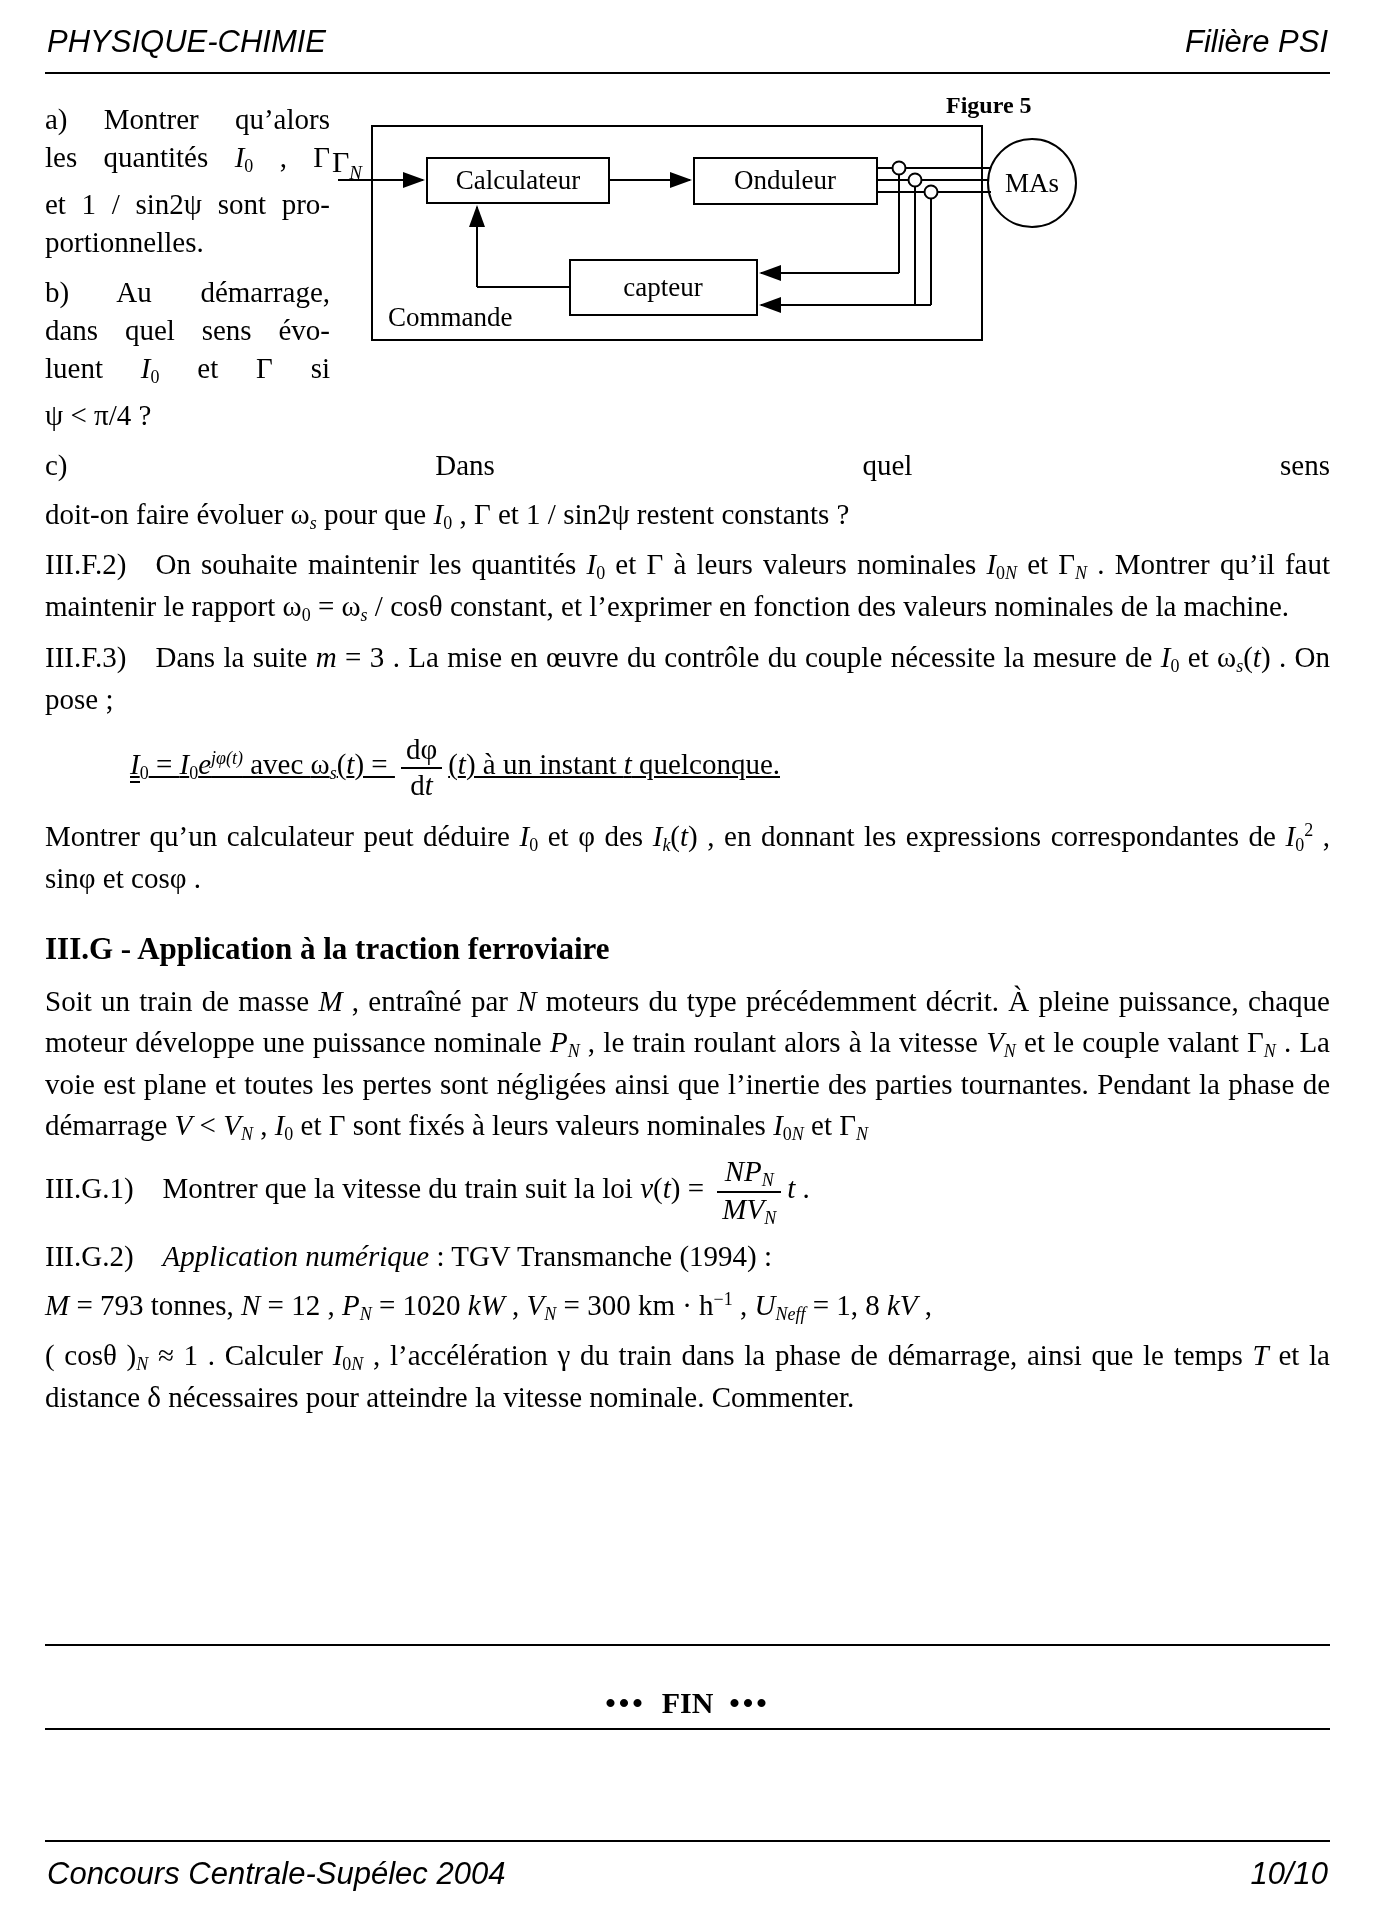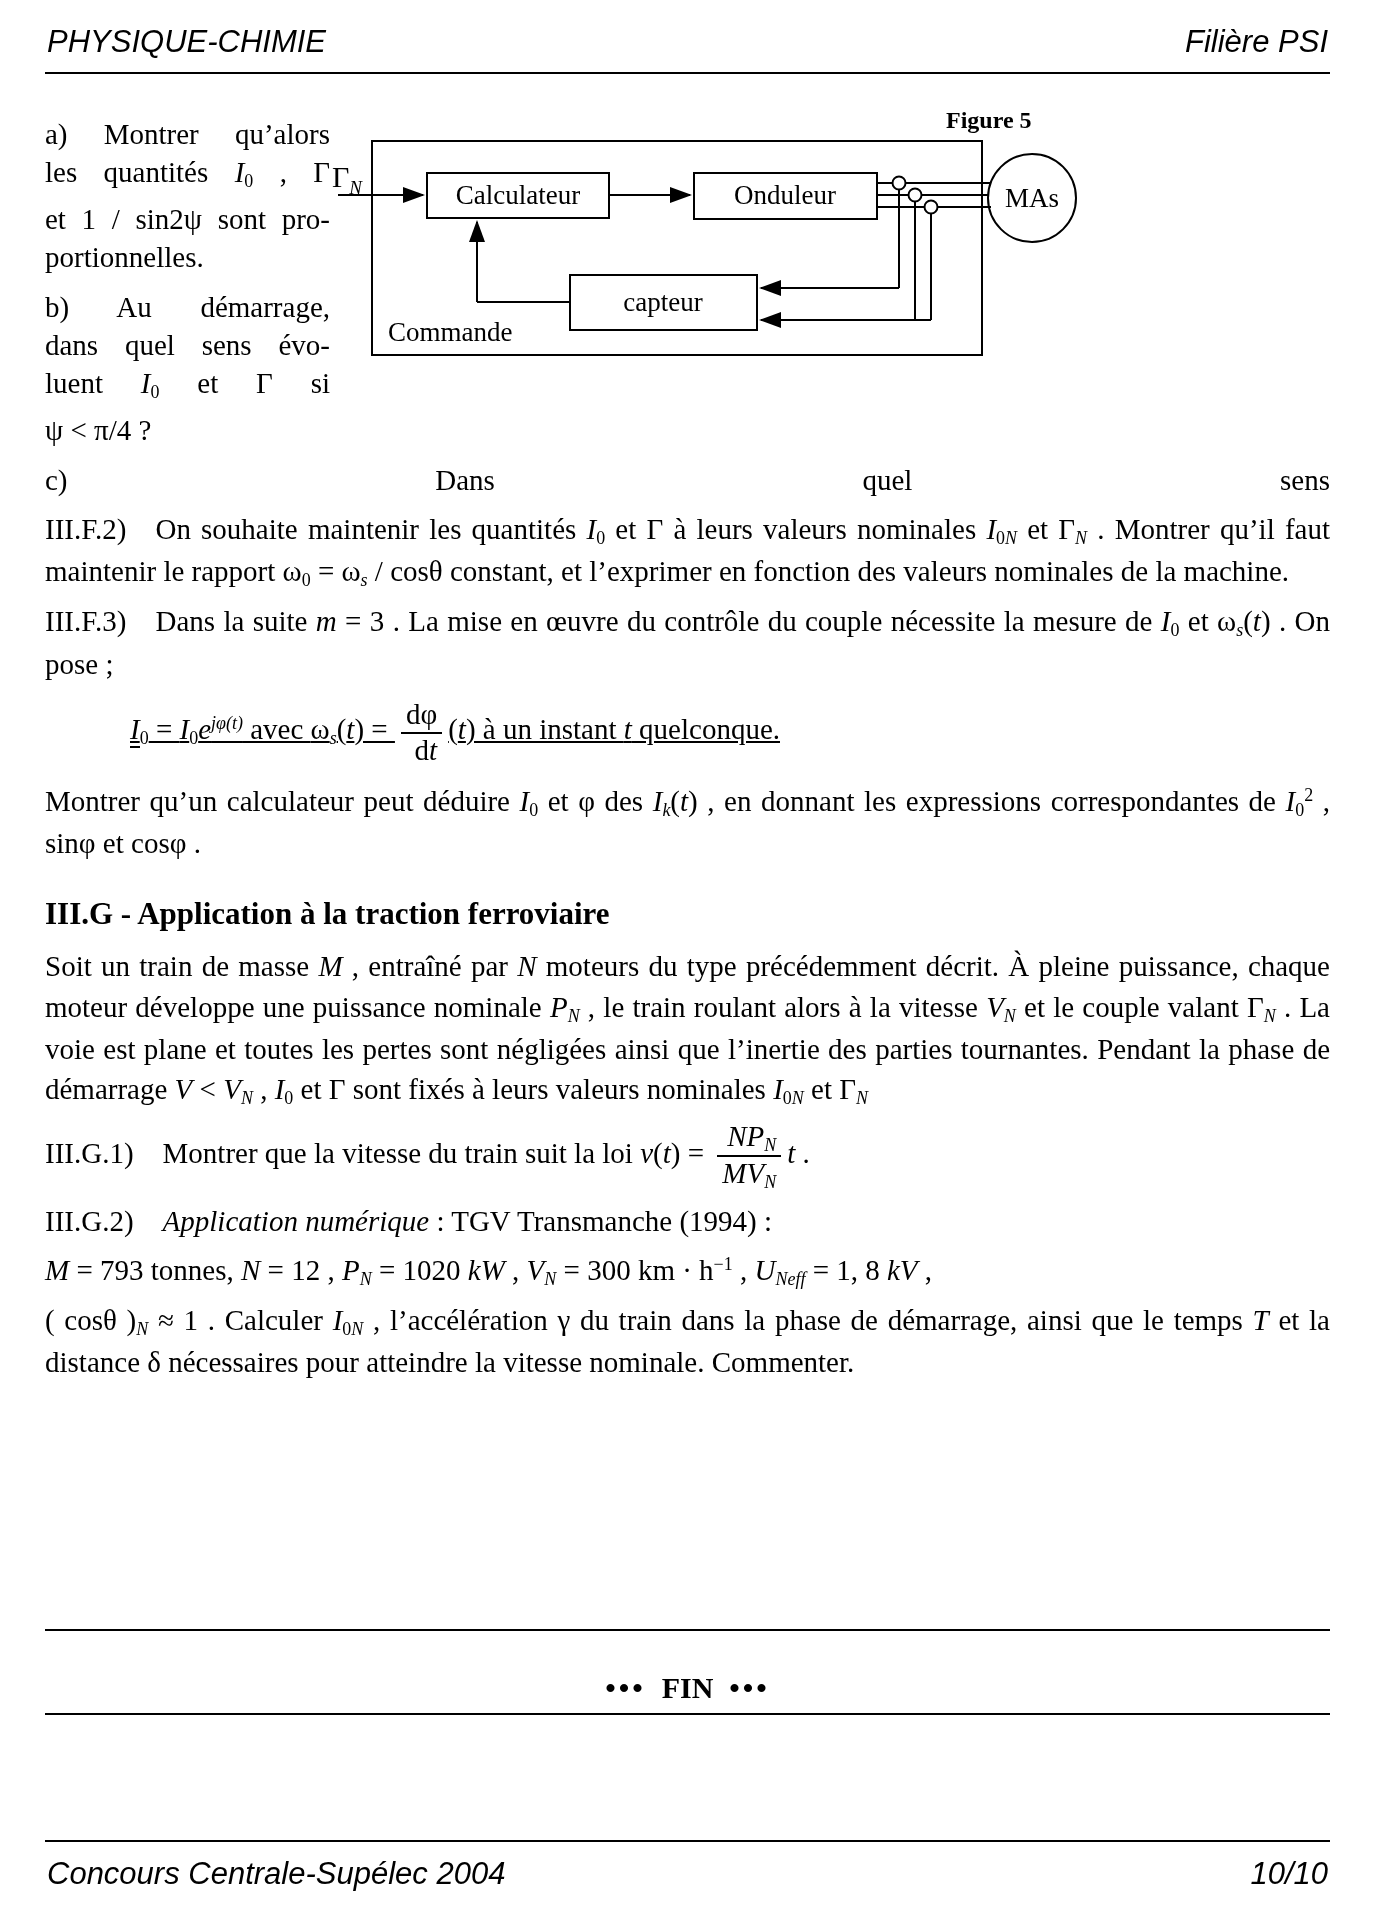--- a/index.html
+++ b/index.html
@@ -3,21 +3,20 @@
 <meta charset="utf-8">
 <style>
   html,body{margin:0;padding:0;background:#e8e8e8;}
   .page{
     width:1375px;height:1920px;box-sizing:border-box;margin:0 auto;
     background:#ffffff;color:#000;
     padding:14px 45px 28px 45px;
     display:flex;flex-direction:column;overflow:hidden;
     font-family:"Liberation Serif","DejaVu Serif",serif;
     font-size:29px;
-    gap:15px;
   }
   header.pagehead{
     display:flex;justify-content:space-between;align-items:flex-end;
     font-family:"Liberation Sans","DejaVu Sans",sans-serif;font-style:italic;font-size:31px;
     padding:10px 2px 12px 2px;border-bottom:2px solid #000;
   }
   main.doc{flex:1 0 auto;margin-top:14px;}
   
   .figwrap{float:right;width:1000px;height:338px;position:relative;margin-left:0;}
   .figcaption{position:absolute;left:616px;top:4px;font-weight:bold;font-size:24px;}
@@ -30,21 +29,21 @@
   
   .para{margin:8px 0;line-height:1.40;}
   .just{text-align:justify;}
   .eq{margin:14px 0 14px 85px;text-decoration:underline;}
   .heading{font-weight:bold;font-size:31px;margin:30px 0 12px 0;line-height:1.3;}
   .it{font-style:italic;}
   .bd{font-weight:bold;}
   .sb{font-size:0.62em;vertical-align:-0.28em;}
   .sp{font-size:0.62em;vertical-align:0.55em;}
   .ul{border-bottom:2px solid #000;padding-bottom:1px;}
-  .frac{display:inline-block;vertical-align:middle;text-align:right;margin:0 6px;line-height:1.15;}
+  .frac{display:inline-block;vertical-align:middle;text-align:center;margin:0 6px;line-height:1.15;}
   .fnum{display:block;border-bottom:2px solid #000;padding:0 5px;}
   .fden{display:block;padding:0 5px;}
   
   .finblock{
     border-top:2px solid #000;border-bottom:2px solid #000;
     text-align:center;padding:8px 0;margin-top:0;
   }
   .fintext{font-weight:bold;font-size:30px;margin-top:32px;}
   .fintext .dots{letter-spacing:3px;margin:0 16px;}
   footer.pagefoot{
@@ -126,20 +125,21 @@
         </div>
         <div class="lines">
           <div class="line"><span>b) Au démarrage,</span></div>
           <div class="line"><span>dans quel sens évo-</span></div>
           <div class="line"><span>luent </span><span class="it">I</span><span class="sb">0</span><span> et Γ si</span></div>
           <div class="line end"><span>ψ &lt; π/4 ?</span></div>
         </div>
         <div class="lines">
           <div class="line"><span>c) Dans quel sens</span></div>
         </div>
+        <div class="para just"><span>doit-on faire évoluer </span><span>ω</span><span class="it sb">s</span><span> pour que </span><span class="it">I</span><span class="sb">0</span><span> , Γ et 1 / sin2ψ restent constants ?</span></div>
         <div class="para just"><span>III.F.2) On souhaite maintenir les quantités </span><span class="it">I</span><span class="sb">0</span><span> et Γ à leurs valeurs nominales </span><span class="it">I</span><span class="sb">0</span><span class="it sb">N</span><span> et Γ</span><span class="it sb">N</span><span> . Montrer qu’il faut maintenir le rapport </span><span>ω</span><span class="sb">0</span><span> = </span><span>ω</span><span class="it sb">s</span><span> / cosθ constant, et l’exprimer en fonction des valeurs nominales de la machine.</span></div>
         <div class="para just"><span>III.F.3) Dans la suite </span><span class="it">m</span><span> = 3 . La mise en œuvre du contrôle du couple nécessite la mesure de </span><span class="it">I</span><span class="sb">0</span><span> et </span><span>ω</span><span class="it sb">s</span><span>(</span><span class="it">t</span><span>) . On pose ;</span></div>
         <div class="para eq"><span class="it ul">I</span><span class="sb">0</span><span> = </span><span class="it">I</span><span class="sb">0</span><span class="it">e</span><span class="it sp">jφ(t)</span><span> avec </span><span>ω</span><span class="it sb">s</span><span>(</span><span class="it">t</span><span>) = </span><span class="frac"><span class="fnum"><span>d</span><span>φ</span></span><span class="fden"><span>d</span><span class="it">t</span></span></span><span>(</span><span class="it">t</span><span>) à un instant </span><span class="it">t</span><span> quelconque.</span></div>
         <div class="para just"><span>Montrer qu’un calculateur peut déduire </span><span class="it">I</span><span class="sb">0</span><span> et φ des </span><span class="it">I</span><span class="it sb">k</span><span>(</span><span class="it">t</span><span>) , en donnant les expressions correspondantes de </span><span class="it">I</span><span class="sb">0</span><span class="sp">2</span><span> , sinφ et cosφ .</span></div>
         <div class="heading"><span class="bd">III.G - Application à la traction ferroviaire</span></div>
         <div class="para just"><span>Soit un train de masse </span><span class="it">M</span><span> , entraîné par </span><span class="it">N</span><span> moteurs du type précédemment décrit. À pleine puissance, chaque moteur développe une puissance nominale </span><span class="it">P</span><span class="it sb">N</span><span> , le train roulant alors à la vitesse </span><span class="it">V</span><span class="it sb">N</span><span> et le couple valant Γ</span><span class="it sb">N</span><span> . La voie est plane et toutes les pertes sont négligées ainsi que l’inertie des parties tournantes. Pendant la phase de démarrage </span><span class="it">V</span><span> &lt; </span><span class="it">V</span><span class="it sb">N</span><span> , </span><span class="it">I</span><span class="sb">0</span><span> et Γ sont fixés à leurs valeurs nominales </span><span class="it">I</span><span class="sb">0</span><span class="it sb">N</span><span> et Γ</span><span class="it sb">N</span></div>
         <div class="para"><span>III.G.1) Montrer que la vitesse du train suit la loi </span><span class="it">v</span><span>(</span><span class="it">t</span><span>) = </span><span class="frac"><span class="fnum"><span class="it">N</span><span class="it">P</span><span class="it sb">N</span></span><span class="fden"><span class="it">M</span><span class="it">V</span><span class="it sb">N</span></span></span><span class="it">t</span><span> .</span></div>
         <div class="para"><span>III.G.2) </span><span class="it">Application numérique</span><span> : TGV Transmanche (1994) :</span></div>
         <div class="para just"><span class="it">M</span><span> = 793 tonnes, </span><span class="it">N</span><span> = 12 , </span><span class="it">P</span><span class="it sb">N</span><span> = 1020 </span><span class="it">kW</span><span> , </span><span class="it">V</span><span class="it sb">N</span><span> = 300 km · h</span><span class="sp">−1</span><span> , </span><span class="it">U</span><span class="it sb">Neff</span><span> = 1, 8 </span><span class="it">kV</span><span> ,</span></div>
         <div class="para just"><span>( cosθ )</span><span class="it sb">N</span><span> ≈ 1 . Calculer </span><span class="it">I</span><span class="sb">0</span><span class="it sb">N</span><span> , l’accélération γ du train dans la phase de démarrage, ainsi que le temps </span><span class="it">T</span><span> et la distance δ nécessaires pour atteindre la vitesse nominale. Commenter.</span></div>

